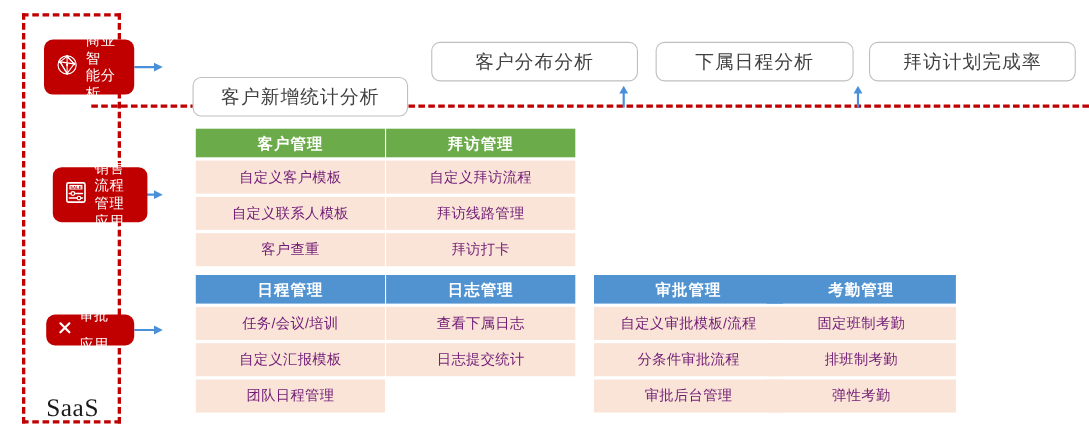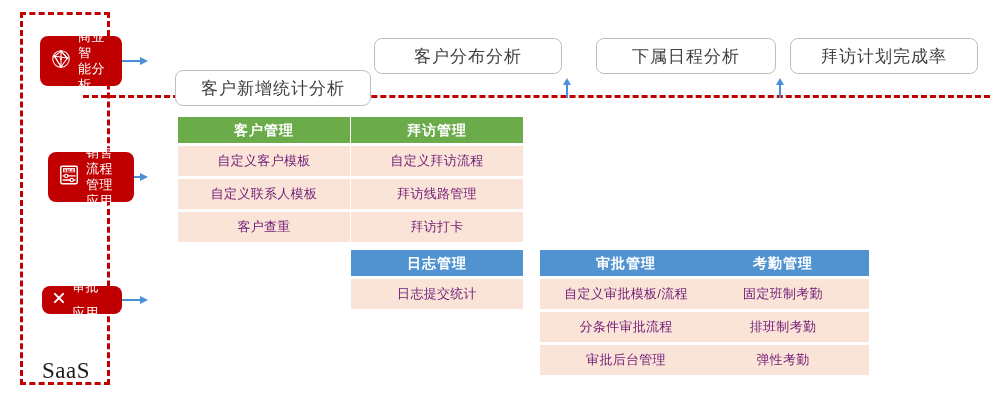--- a/index.html
+++ b/index.html
@@ -219,39 +219,46 @@
   <svg class="arrow-up" style="left:562px; top:78px;">
     <line x1="5" y1="20" x2="5" y2="6" stroke="#4A90D9" stroke-width="2"></line>
     <polygon points="1,7 5,0 9,7" fill="#4A90D9"></polygon>
   </svg>
   <svg class="arrow-up" style="left:775px; top:78px;">
     <line x1="5" y1="20" x2="5" y2="6" stroke="#4A90D9" stroke-width="2"></line>
     <polygon points="1,7 5,0 9,7" fill="#4A90D9"></polygon>
   </svg>
 
   <div class="topbtn" style="left:175px; width:196px;margin-top:32px;">客户新增统计分析</div>
-  <div class="topbtn" style="left:374px; width:188px;">客户分布分析</div>
+  <div class="topbtn" style="left:392px; width:188px;">客户分布分析</div>
   <div class="topbtn" style="left:596px; width:180px;">下属日程分析</div>
   <div class="topbtn" style="left:790px; width:188px;">拜访计划完成率</div>
 
   <div class="card" style="left:178px; top:117px;">
     <div class="card-header green">客户管理</div>
     <div class="card-item">自定义客户模板</div>
     <div class="card-item">自定义联系人模板</div>
     <div class="card-item">客户查重</div>
   </div>
   <div class="card" style="left:351px; top:117px;">
     <div class="card-header green">拜访管理</div>
     <div class="card-item">自定义拜访流程</div>
     <div class="card-item">拜访线路管理</div>
     <div class="card-item">拜访打卡</div>
   </div>
 
+  <div class="card" style="left:178px; top:250px;">
+    <div class="card-header blue">日程管理</div>
+    <div class="card-item">任务/会议/培训</div>
+    <div class="card-item">自定义汇报模板</div>
+    <div class="card-item">团队日程管理</div>
+  </div>
   <div class="card" style="left:351px; top:250px;">
     <div class="card-header blue">日志管理</div>
+    <div class="card-item">查看下属日志</div>
     <div class="card-item">日志提交统计</div>
   </div>
   <div class="card" style="left:540px; top:250px;">
     <div class="card-header blue">审批管理</div>
     <div class="card-item">自定义审批模板/流程</div>
     <div class="card-item">分条件审批流程</div>
     <div class="card-item">审批后台管理</div>
   </div>
   <div class="card" style="left:697px; top:250px;">
     <div class="card-header blue">考勤管理</div>

